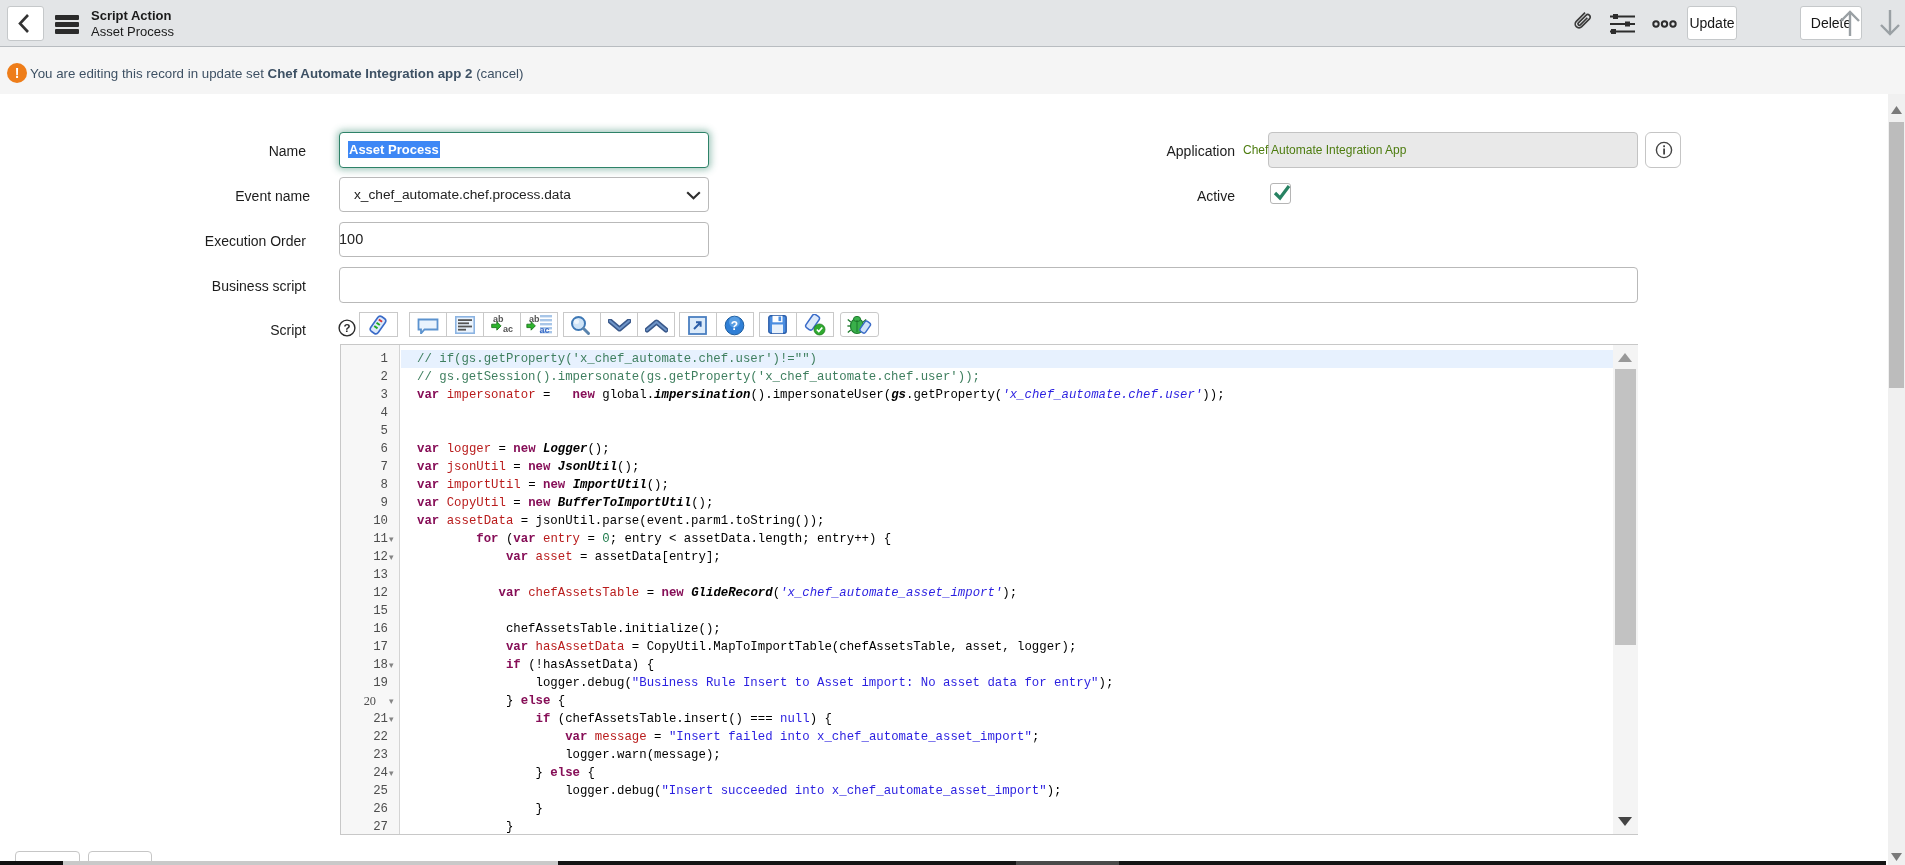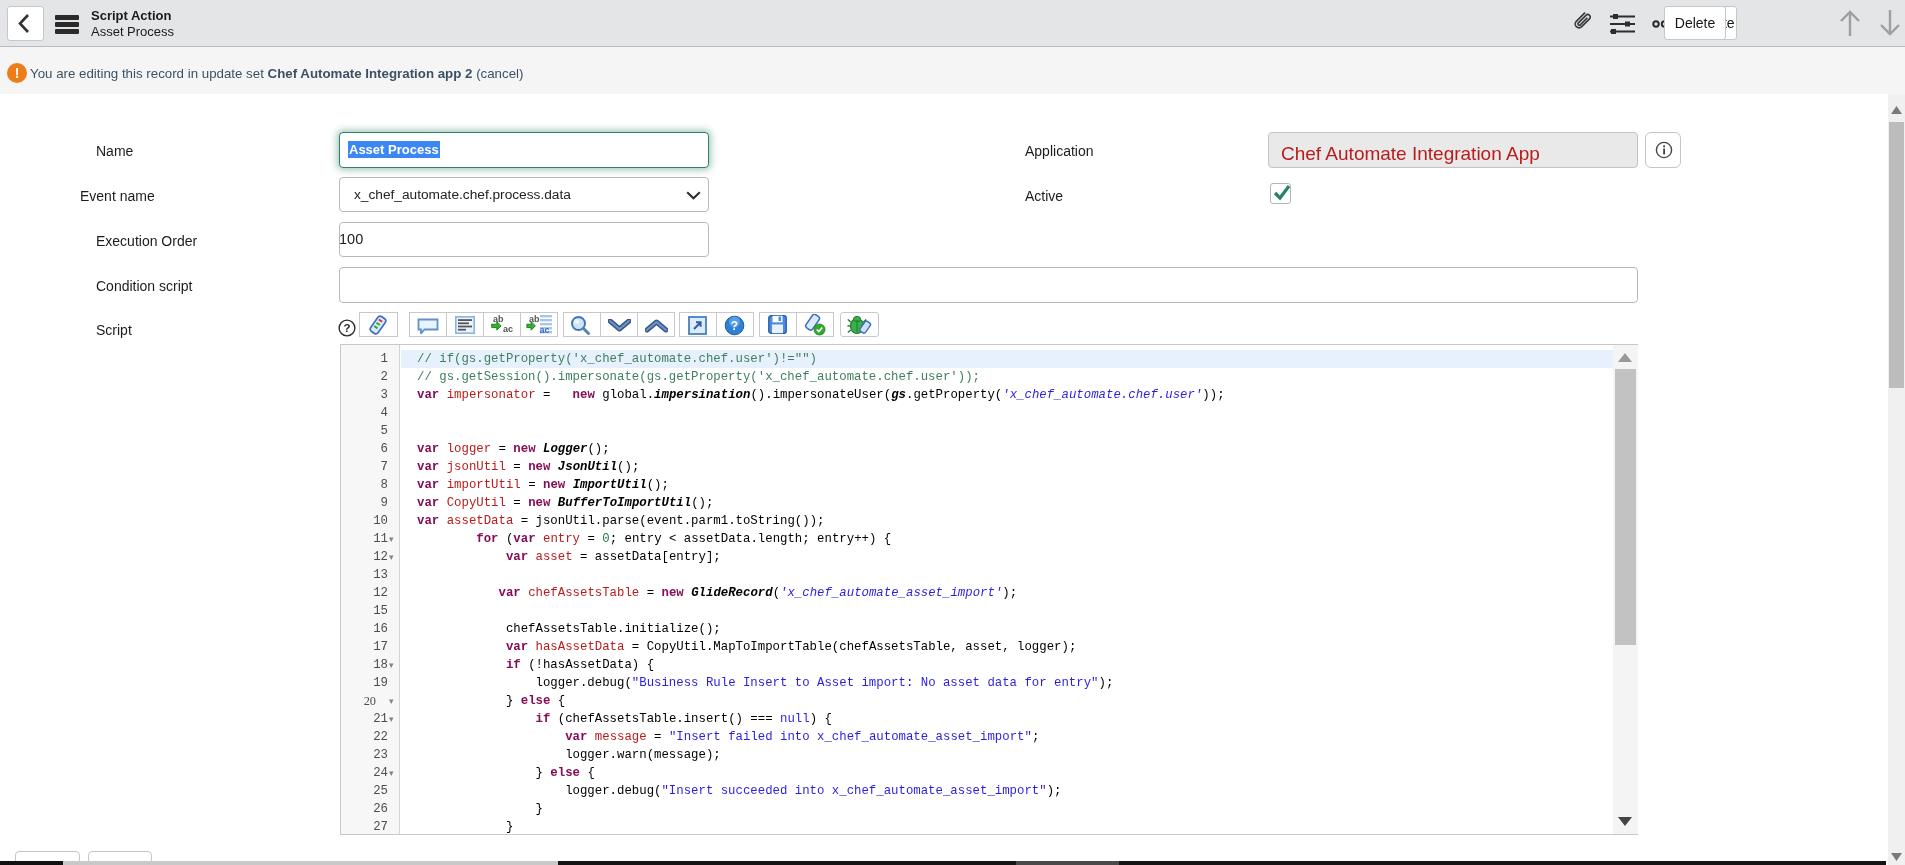--- a/index.html
+++ b/index.html
@@ -11,21 +11,21 @@
 #backbtn{position:absolute;left:7px;top:6px;width:37px;height:35px;background:#fff;border:1px solid #c5c8ca;border-radius:3px;}
 #burger div{position:absolute;left:55px;width:24px;height:5px;border-radius:1px;background:#2b2b2b;}
 .ttl1{position:absolute;left:91px;top:8px;font-size:13px;font-weight:bold;color:#1a1a1a;}
 .ttl2{position:absolute;left:91px;top:24px;font-size:13px;color:#1a1a1a;}
 .hbtn{position:absolute;top:6px;height:34px;background:#fff;border:1px solid #c5c8ca;border-radius:3px;font-size:14px;color:#161616;text-align:center;line-height:32px;}
 
 #warn{position:absolute;left:0;top:47px;width:1905px;height:47px;background:#f5f5f5;}
 #warnicon{position:absolute;left:7px;top:63px;width:20px;height:20px;border-radius:50%;background:#ee7d19;color:#fff;font-weight:bold;text-align:center;line-height:20px;font-size:14px;}
 #warntext{position:absolute;left:30px;top:66px;font-size:13.3px;color:#3e5164;}
 
-.lbl{position:absolute;width:210px;text-align:left;font-size:14px;color:#1c1c1c;}
+.lbl{position:absolute;width:210px;text-align:right;font-size:14px;color:#1c1c1c;}
 .inp{position:absolute;background:#fff;border:1px solid #b9b9b9;border-radius:4px;}
 
 .tb{position:absolute;top:312px;height:25px;background:#fff;border:1px solid #c9c9c9;}
 
 #ed{position:absolute;left:340px;top:344px;width:1298px;height:491px;border:1px solid #c8c8c8;background:#fff;}
 #gutter{position:absolute;left:341px;top:345px;width:59px;height:489px;background:#f7f7f7;border-right:1px solid #d4d4d4;}
 .lnum{position:absolute;width:44px;text-align:right;font-family:"Liberation Mono",monospace;font-size:12.35px;color:#4d4d4d;line-height:18px;}
 .fold{position:absolute;left:389px;font-size:9px;color:#848484;line-height:18px;}
 #activeline{position:absolute;left:401px;top:350px;width:1212px;height:18px;background:#e7f1fe;}
 #code{position:absolute;left:417px;top:350px;margin:0;font-family:"Liberation Mono",monospace;font-size:12.35px;line-height:18px;color:#000;white-space:pre;}
@@ -71,51 +71,51 @@
     </g>
 </svg>
 <svg class="abs" style="left:1652px;top:19px" width="25" height="10" viewBox="0 0 25 10">
 <g fill="none" stroke="#2d2d2d" stroke-width="2">
       <circle cx="4" cy="5" r="2.7"></circle>
       <circle cx="12.5" cy="5" r="2.7"></circle>
       <circle cx="21" cy="5" r="2.7"></circle>
     </g>
 </svg>
 <div class="hbtn" style="left:1687px;width:50px;">Update</div>
-<div class="hbtn" style="left:1664px;width:62px;">Delete</div>
+<div class="hbtn" style="left:1800px;width:62px;">Delete</div>
 <svg class="abs" style="left:1839px;top:8px" width="22" height="30" viewBox="0 0 22 30">
 <g fill="none" stroke="#9aa0a4" stroke-width="2.4">
       <line x1="11" y1="4.5" x2="11" y2="28"></line>
       <polyline points="2,13 11,4 20,13"></polyline>
     </g>
 </svg>
 <svg class="abs" style="left:1879px;top:8px" width="22" height="30" viewBox="0 0 22 30">
 <g fill="none" stroke="#9aa0a4" stroke-width="2.4">
       <line x1="11" y1="2" x2="11" y2="25.5"></line>
       <polyline points="2,17 11,26 20,17"></polyline>
     </g>
 </svg>
 
 <div id="warn"></div>
 <div id="warnicon">!</div>
 <div id="warntext">You are editing this record in update set <b>Chef Automate Integration app 2</b> (cancel)</div>
 
 <div class="lbl" style="left:96px;top:143px;">Name</div>
-<div class="lbl" style="left:80px;top:188px;">Event name</div>
+<div class="lbl" style="left:100px;top:188px;">Event name</div>
 <div class="lbl" style="left:96px;top:233px;">Execution Order</div>
-<div class="lbl" style="left:96px;top:278px;">Condition script</div>
+<div class="lbl" style="left:96px;top:278px;">Business script</div>
 <div class="lbl" style="left:96px;top:322px;">Script</div>
 <div class="lbl" style="left:1025px;top:143px;">Application</div>
 <div class="lbl" style="left:1025px;top:188px;">Active</div>
 
 <div class="inp" style="left:339px;top:132px;width:370px;height:36px;border:1px solid #2e8268;box-shadow:0 0 7px 2px rgba(46,130,104,0.45);"></div>
 <div class="abs" style="left:348px;top:141px;background:#3d87f5;color:#fff;font-size:13px;font-weight:bold;padding:0 1px;line-height:17px;">Asset Process</div>
 
 <div class="inp" style="left:1268px;top:132px;width:370px;height:36px;background:#e9e9e9;border-color:#c3c3c3;"></div>
-<div class="abs" style="left:1281px;top:143px;font-size:19px;color:#b91c1c;">Chef Automate Integration App</div>
+<div class="abs" style="left:1243px;top:143px;font-size:12px;color:#4d7c0f;">Chef Automate Integration App</div>
 <div class="inp" style="left:1645px;top:132px;width:36px;height:36px;border-color:#c5c5c5;border-radius:6px;"></div>
 <svg class="abs" style="left:1655px;top:141px" width="18" height="18" viewBox="0 0 18 18">
 <circle cx="9" cy="9" r="7.6" fill="none" stroke="#444" stroke-width="1.4"></circle>
 <rect x="8.2" y="7.5" width="1.8" height="6" fill="#444"></rect>
     <rect x="8.2" y="4.3" width="1.8" height="1.9" fill="#444"></rect>
 </svg>
 
 <div class="inp" style="left:339px;top:177px;width:370px;height:35px;"></div>
 <div class="abs" style="left:354px;top:187px;font-size:13.7px;color:#222;">x_chef_automate.chef.process.data</div>
 <svg class="abs" style="left:686px;top:191px" width="15" height="9" viewBox="0 0 15 9">

